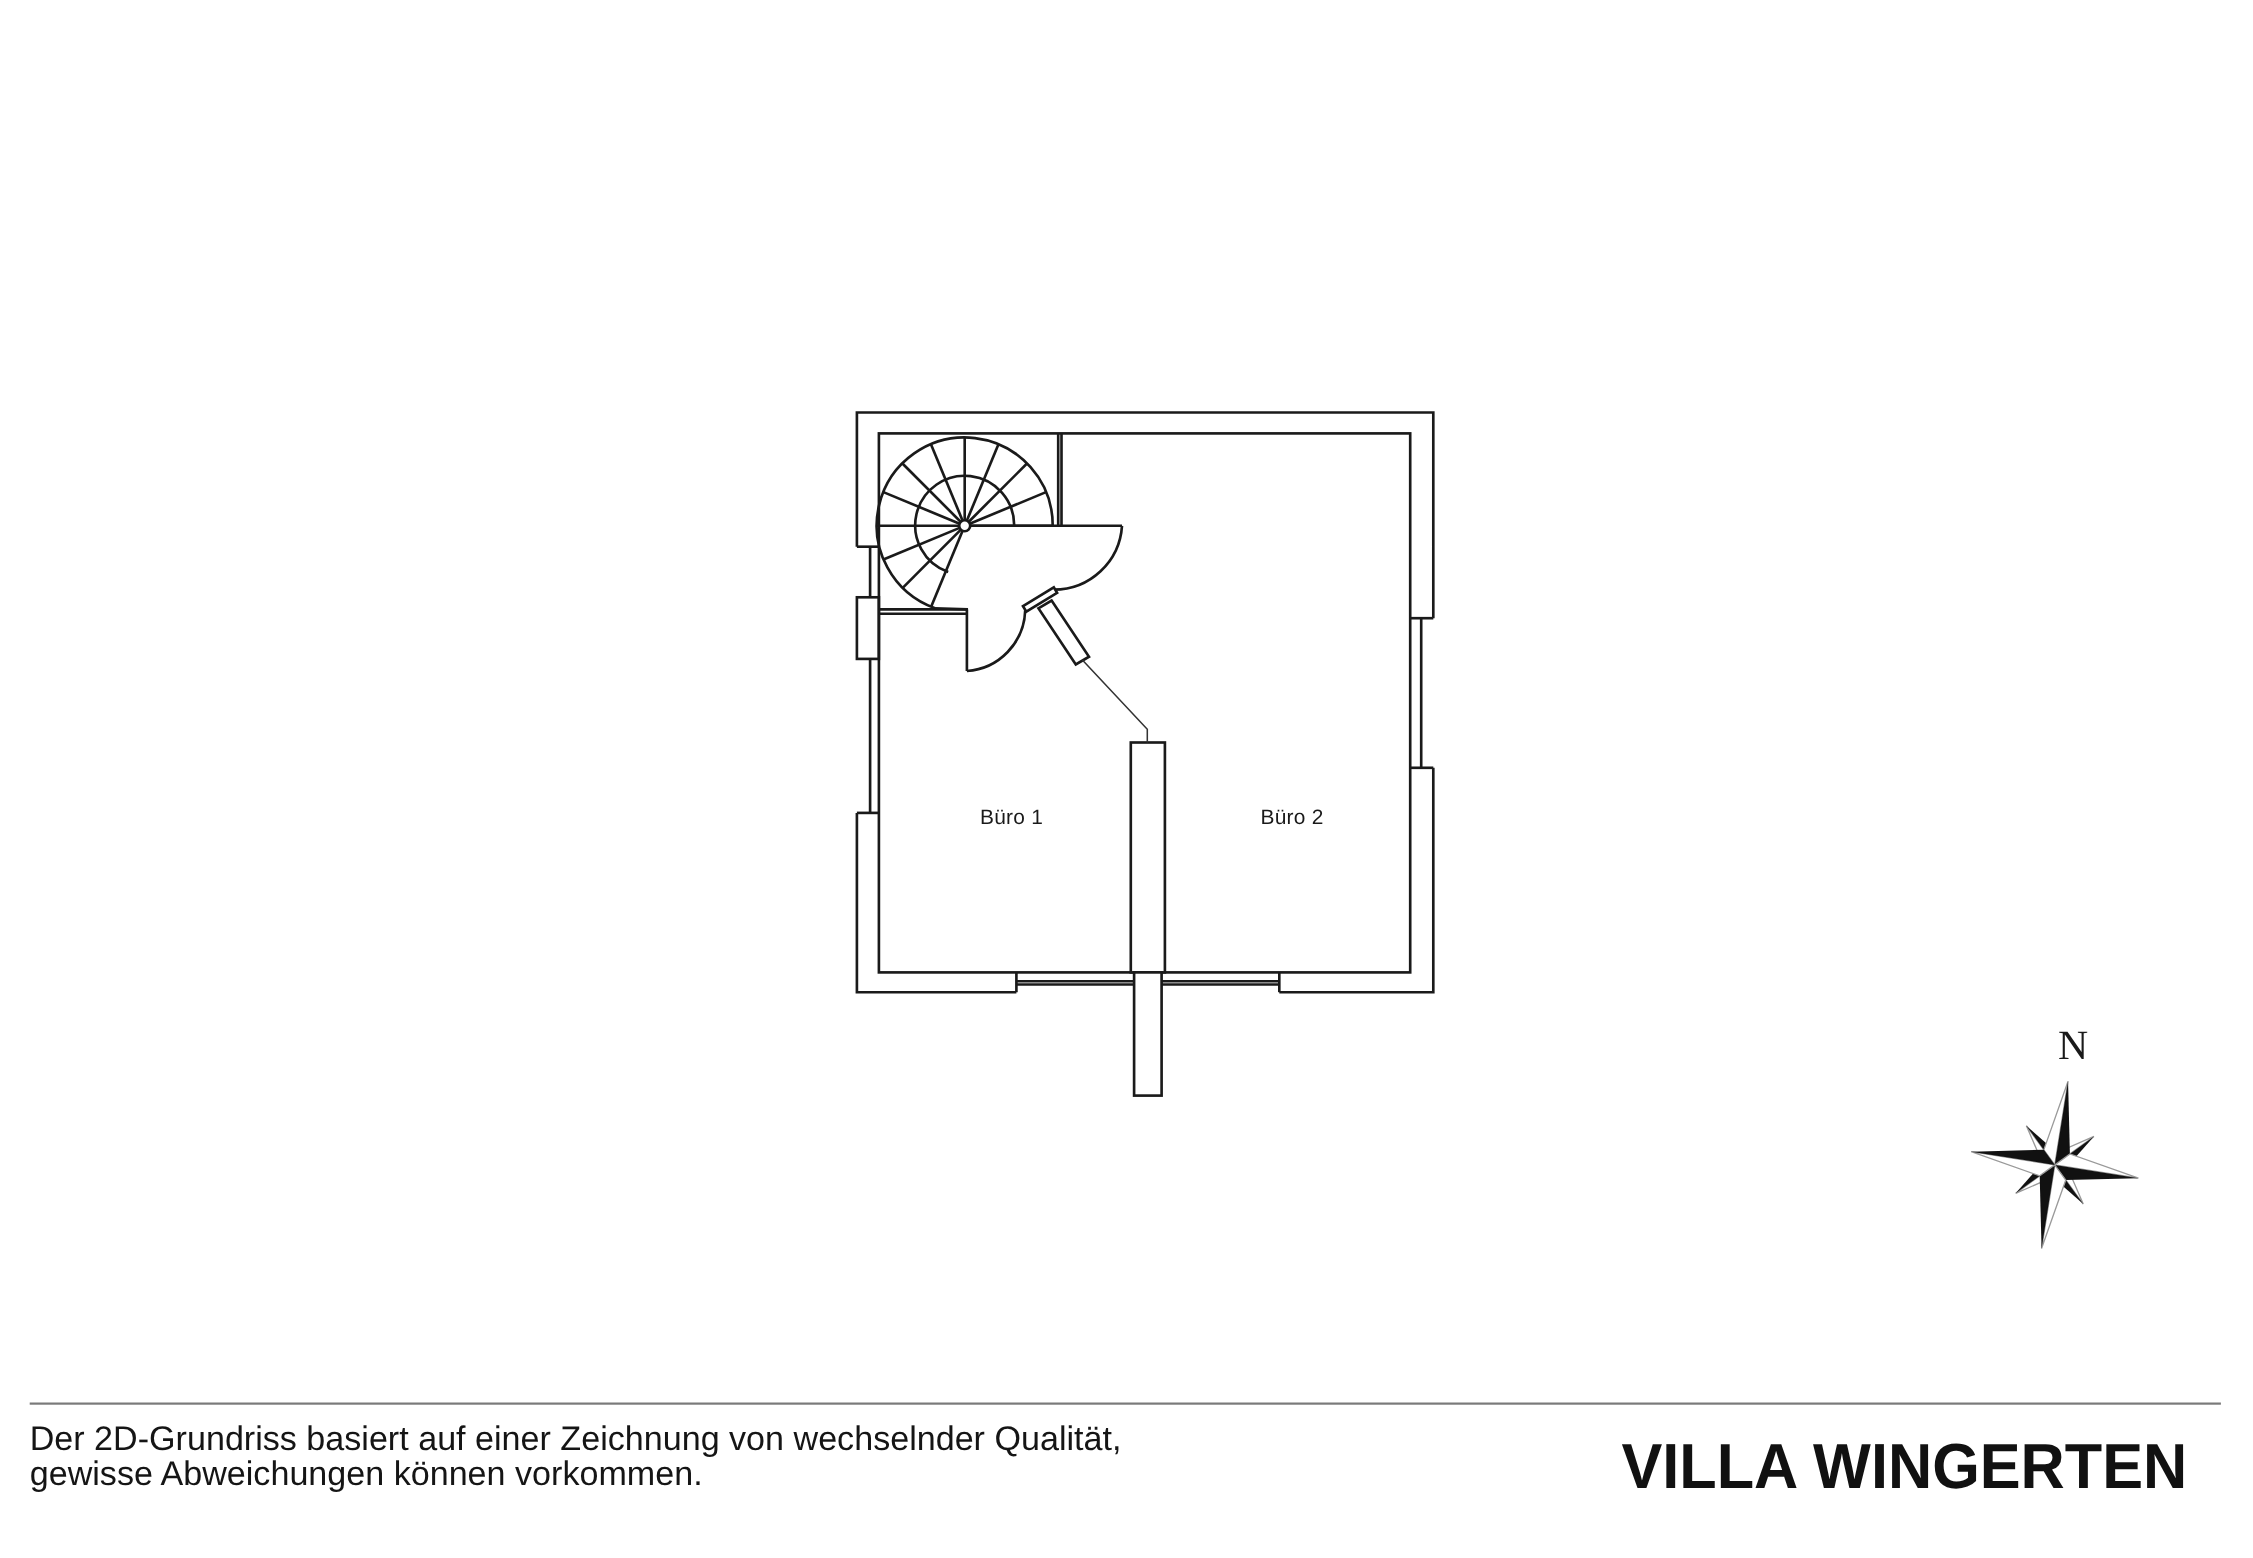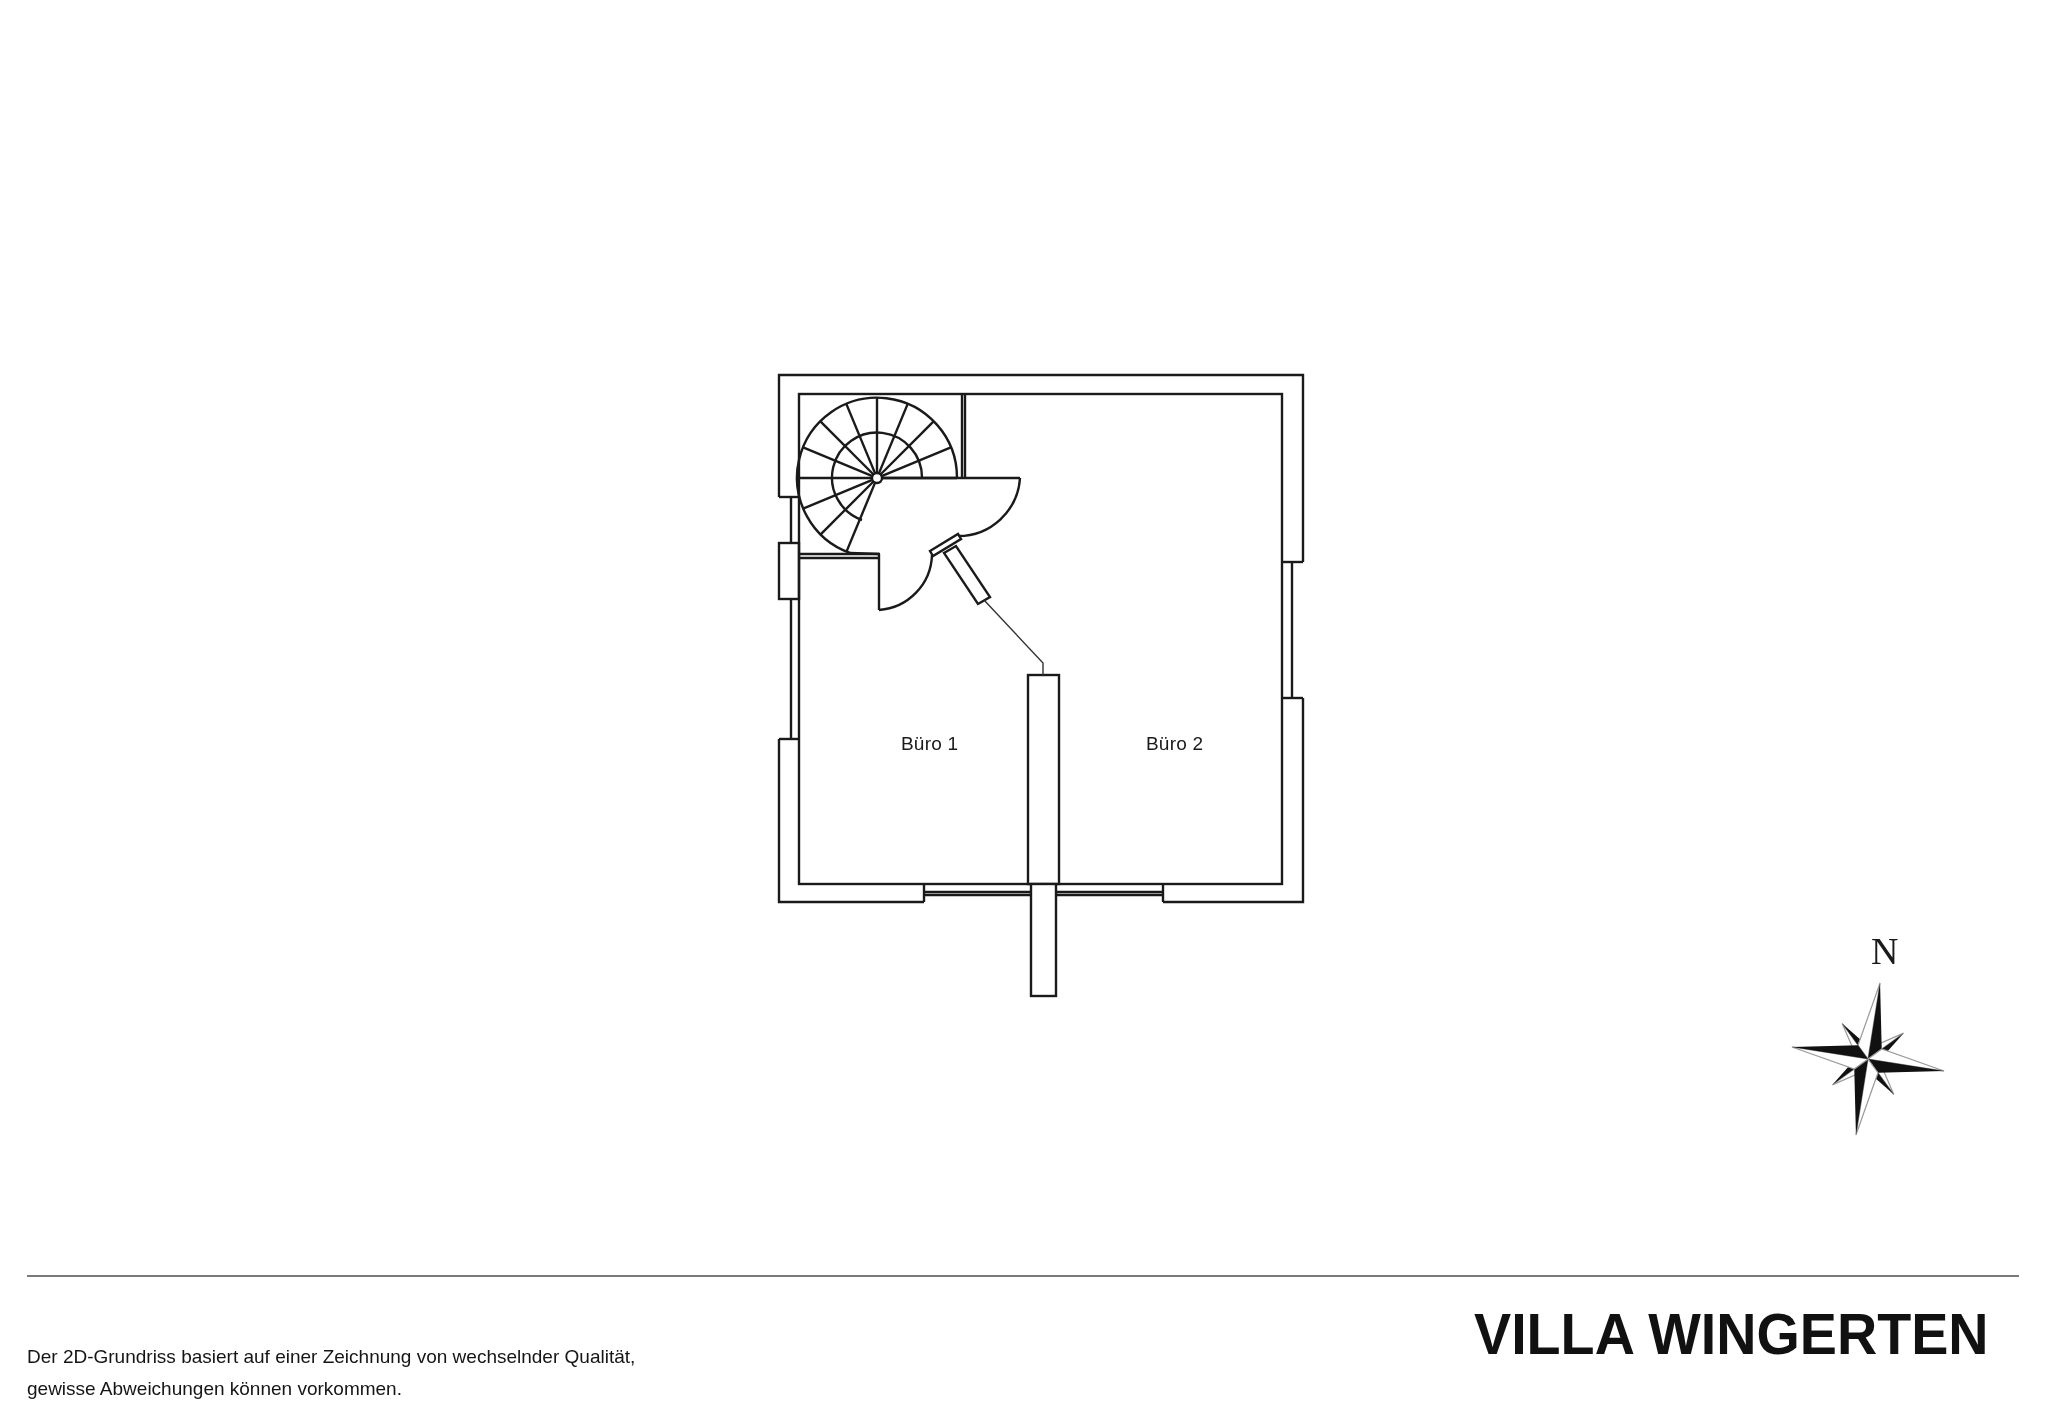--- a/index.html
+++ b/index.html
@@ -3,21 +3,21 @@
 <meta charset="utf-8">
 <style>
   html, body { margin: 0; padding: 0; background: #ffffff; }
   body { width: 2048px; height: 1416px; position: relative; overflow: hidden; font-family: "Liberation Sans", "DejaVu Sans", sans-serif; color: #111; }
   #plan { position: absolute; left: 0; top: 0; width: 2048px; height: 1416px; }
   .wall { fill: #ffffff; stroke: #1a1a1a; stroke-width: 2.4; }
   .ln { fill: none; stroke: #1a1a1a; stroke-width: 2.4; }
   .thin { fill: none; stroke: #333; stroke-width: 1.4; }
   .room-label { position: absolute; font-size: 19px; color: #1a1a1a; white-space: nowrap; letter-spacing: 0.2px; }
   .footer-rule { position: absolute; left: 27px; top: 1275px; width: 1992px; height: 0; border-top: 2px solid #7a7a7a; }
-  .disclaimer { position: absolute; left: 27px; top: 1341px; font-size: 19px; line-height: 32px; color: #151515; }
+  .disclaimer { position: absolute; left: 27px; top: 1292px; font-size: 31px; line-height: 32px; color: #151515; }
   .disclaimer div { white-space: nowrap; }
   .title { position: absolute; left: 1474px; top: 1300px; font-size: 58px; font-weight: bold; letter-spacing: 0px; color: #111; white-space: nowrap; transform: scaleX(0.96); transform-origin: left top; }
   .north { position: absolute; left: 1871px; top: 929px; font-family: "Liberation Serif", "DejaVu Serif", serif; font-size: 38px; color: #1a1a1a; }
 </style>
 </head>
 <body>
 
 <svg id="plan" viewBox="0 0 2048 1416" xmlns="http://www.w3.org/2000/svg">
 
   <g>
@@ -97,21 +97,21 @@
     <line class="ln" x1="879" y1="554" x2="879" y2="610"></line>
 
     <polygon class="wall" points="930,551 958,534 961,539 933,556"></polygon>
 
     <polygon class="wall" points="944,553 956,546 990,597 978,604"></polygon>
 
     <polyline class="thin" points="984,600 1043,663 1043,675"></polyline>
   </g>
 </svg>
 
-<div class="room-label" style="left:891px; top:733px;margin-left:10px;">Büro 1</div>
+<div class="room-label" style="left:891px; top:733px;">Büro 1</div>
 <div class="room-label" style="left:1146px; top:733px;">Büro 2</div>
 
 <div class="north">N</div>
 <svg style="position:absolute; left:1787px; top:978px;" width="162" height="162" viewBox="-81 -81 162 162" xmlns="http://www.w3.org/2000/svg">
   <g transform="rotate(9)">
 
     <g transform="rotate(45)">
       <polygon points="0,-44 -8,-8 0,0" fill="#ffffff" stroke="#9a9a9a" stroke-width="1.2"></polygon>
       <polygon points="0,-44 8,-8 0,0" fill="#111"></polygon>
       <polygon points="44,0 8,-8 0,0" fill="#ffffff" stroke="#9a9a9a" stroke-width="1.2"></polygon>

